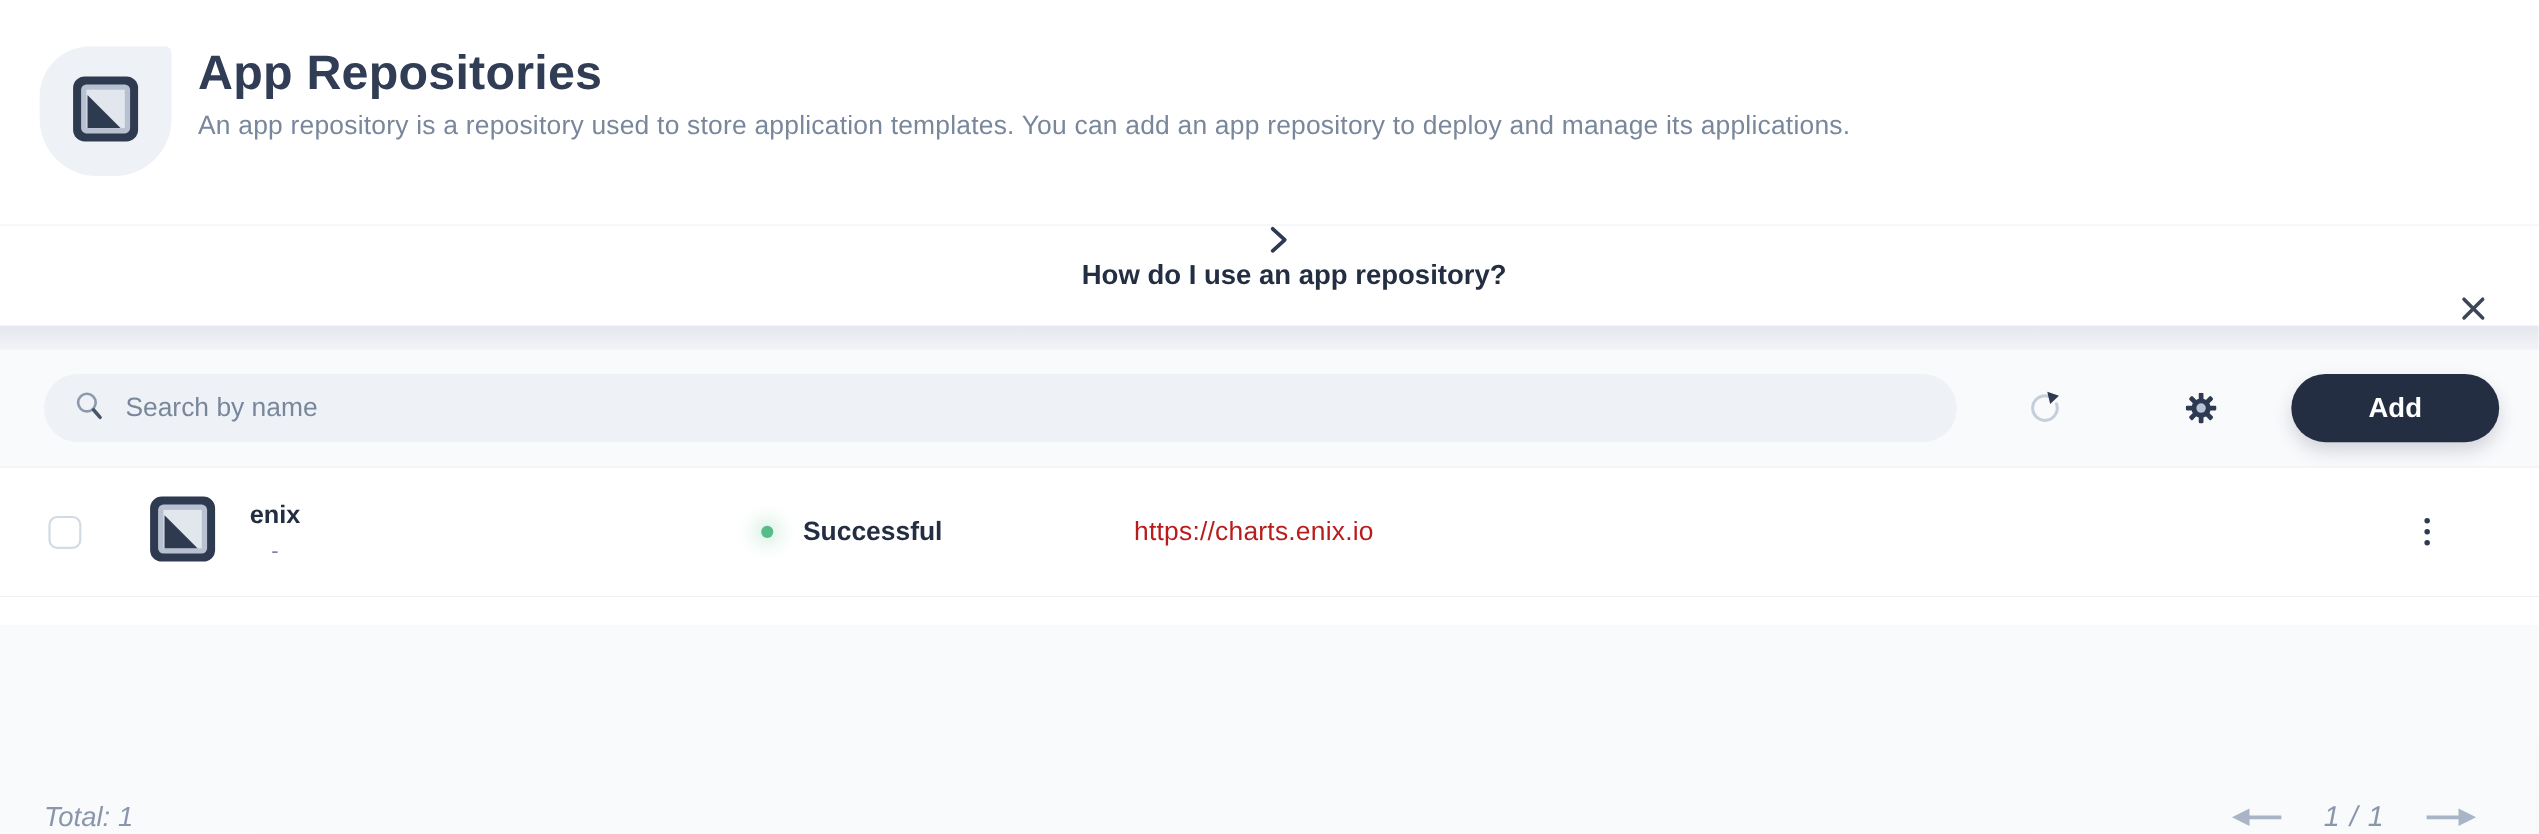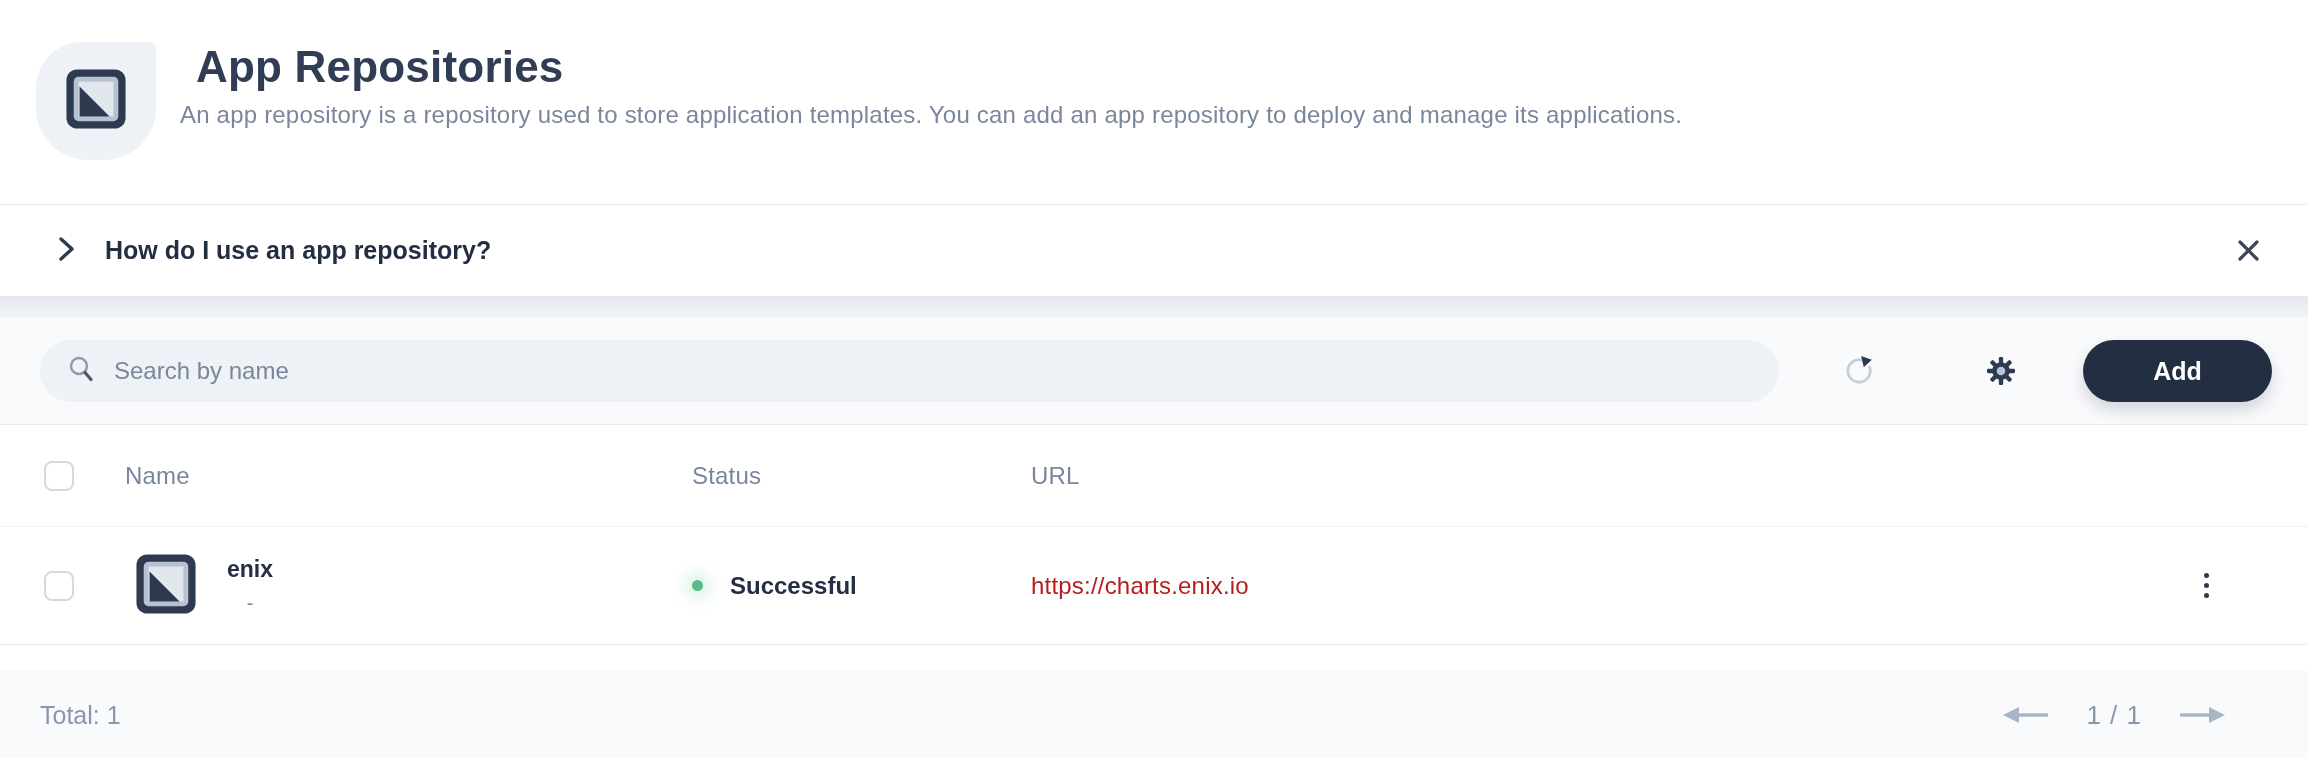--- a/index.html
+++ b/index.html
@@ -15,33 +15,34 @@
   .icon-blob {
     position: absolute; left: 36px; top: 42px;
     width: 120px; height: 118px;
     background: #eef2f7;
     border-radius: 46px 6px 52px 52px;
     display: flex; align-items: center; justify-content: center;
   }
   .header-text { position: absolute; left: 180px; top: 42px; }
   .page-title {
     font-size: 44px; font-weight: 600; color: #313d55;
-    letter-spacing: 0.2px; line-height: 1.15; margin-left: 16px;
+    letter-spacing: 0.2px; line-height: 1.15;
   }
   .page-desc {
     margin-top: 8px; font-size: 24px; font-weight: 400;
     color: #79879c; letter-spacing: 0.2px;
   }
   
   .help-banner {
     height: 92px; background: #ffffff;
     border-top: 1px solid #e9edf2;
     display: flex; align-items: center;
     padding: 0 40px 0 57px;
     cursor: pointer;
+    flex-direction: column;
   }
   .help-question { margin-left: 28px; font-size: 25px; font-weight: 700; color: #242e42; }
   .banner-close { margin-left: auto; width: 40px; height: 40px; display: flex; align-items: center; justify-content: center; cursor: pointer; }
   
   .strip { height: 22px; background: linear-gradient(#e4e8ee, #f1f3f7); }
   
   .content { height: 440px; background: #f9fafc; display: flex; flex-direction: column; }
   .toolbar { height: 106px; display: flex; align-items: center; padding: 0 36px 0 40px; }
   .search-pill {
     flex: 0 0 1739px; height: 62px; border-radius: 31px;
@@ -89,23 +90,24 @@
     background: #55bc8a;
     box-shadow: 0 0 16px 7px rgba(85,188,138,0.22);
   }
   .status-label { margin-left: 27px; font-size: 24px; font-weight: 700; color: #242e42; }
   .url-text { font-size: 24px; color: #b91c1c; letter-spacing: 0.2px; }
   .kebab { display: flex; flex-direction: column; gap: 5px; padding: 8px; cursor: pointer; }
   .kebab span { width: 5px; height: 5px; border-radius: 50%; background: #2c3a52; }
   
   .list-footer {
     height: 86px; background: #f8fafb;
-    display: flex; align-items: center;
-    padding: 0 82px 0 40px;
+    display: flex; align-items: flex-end;
+    padding: 0 56px 0 40px;
     margin-top: auto;
+    font-style: italic;
   }
   .total-text { font-size: 25px; color: #8a97ab; }
   .pagination { margin-left: auto; display: flex; align-items: center; gap: 36px; }
   .page-indicator { font-size: 26px; color: #8a97ab; letter-spacing: 1px; }
   .page-arrow { width: 48px; height: 28px; display: flex; align-items: center; justify-content: center; cursor: pointer; }
 </style>
 </head>
 <body>
 
 <div class="page-header">
@@ -175,35 +177,20 @@
           <circle cx="13" cy="13" r="8.2"></circle>
         </g>
         <circle cx="13" cy="13" r="4" fill="#b9c3d3"></circle>
       </svg>
     </span>
 
     <button class="add-btn">Add</button>
   </div>
 
   <div class="table-card">
-    <div class="thead">
-      <div class="cell-check">
-        <span class="checkbox"></span>
-      </div>
-      <div class="cell-name">
-        <span class="th-label">Name</span>
-      </div>
-      <div class="cell-status">
-        <span class="th-label">Status</span>
-      </div>
-      <div class="cell-url">
-        <span class="th-label">URL</span>
-      </div>
-      <div class="cell-actions"></div>
-    </div>
 
     <div class="trow">
       <div class="cell-check">
         <span class="checkbox"></span>
       </div>
       <div class="cell-name">
         <span>
           <svg width="62" height="64" viewBox="0 0 64 64">
             <rect x="1.5" y="1.5" width="61" height="61" rx="11" fill="#2e3a50"></rect>
             <rect x="9" y="9" width="46" height="46" rx="5" fill="#b7c1d1"></rect>

